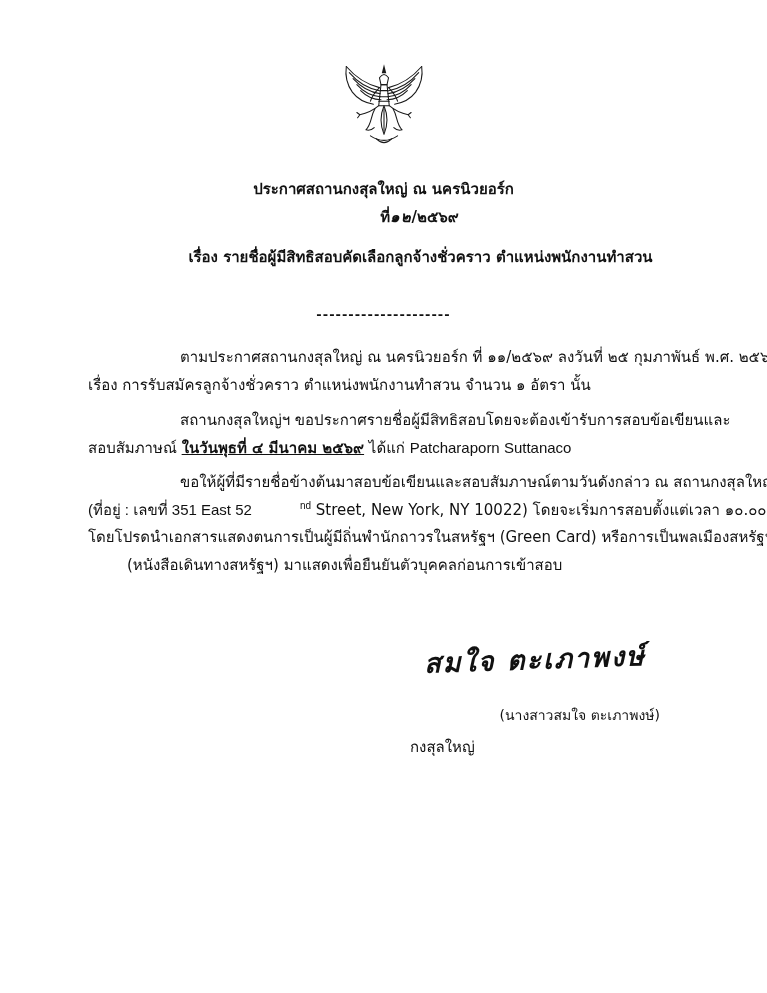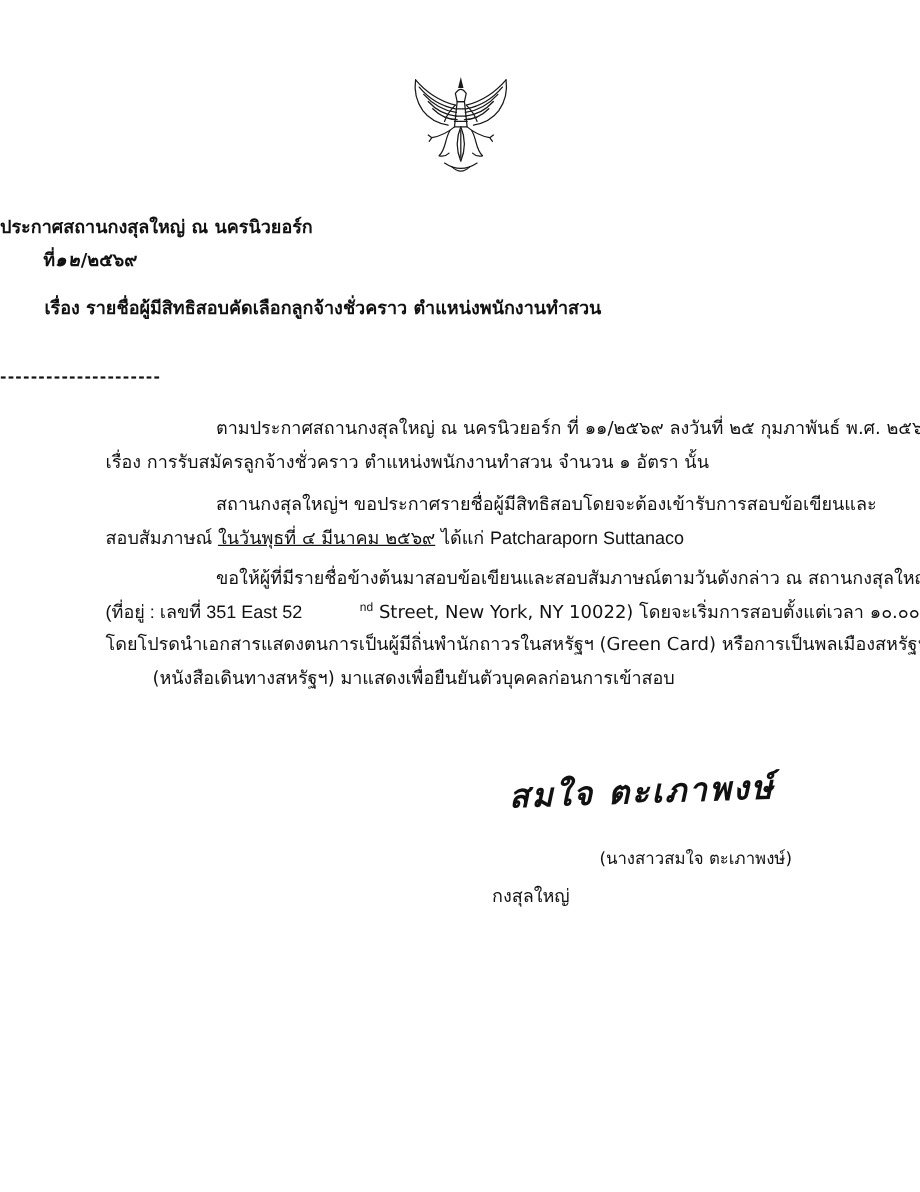--- a/index.html
+++ b/index.html
@@ -10,24 +10,24 @@
   }
   .page { position:relative; width:767px; height:993px; background:#fff; overflow:hidden; }
 
   .emblem-wrap { position:absolute; top:62px; left:0; right:0; text-align:center; }
   .emblem-wrap svg { display:inline-block; }
 
   .line {
     position:absolute; left:88px; width:594px;
     font-size:15px; line-height:22px; white-space:nowrap;
   }
-  .center { left:0; width:767px; }
+  .center { left:0; width:767px; text-align:center; }
   .indent { padding-left:92px; }
   .bold { font-weight:bold; }
-  .seg-ul { font-weight:normal; text-decoration:underline; }
+  .seg-ul { font-weight:bold; text-decoration:underline; }
   .latin { font-family:"Liberation Sans","DejaVu Sans",sans-serif; }
   sup.ord { font-size:10px; vertical-align:super; line-height:0;padding-left:48px; }
 
   .hand-num { font-style:italic; letter-spacing:1px; }
 
   .divider { letter-spacing:1px; font-weight:bold; font-size:13px; }
 
   .date-line { position:absolute; left:393px; top:598px; font-size:15px; white-space:nowrap; }
 
   .sig-hand {

